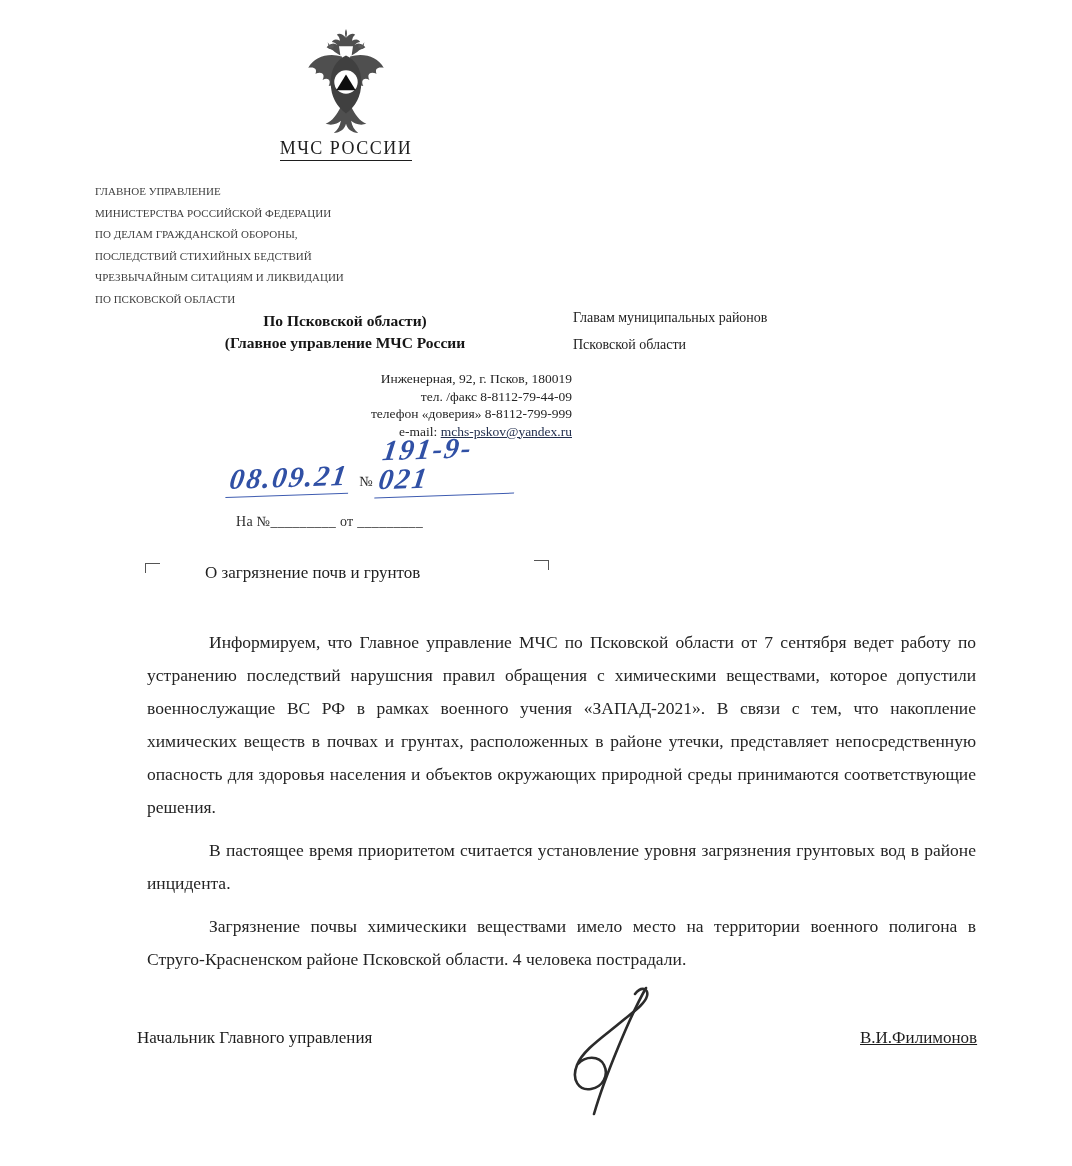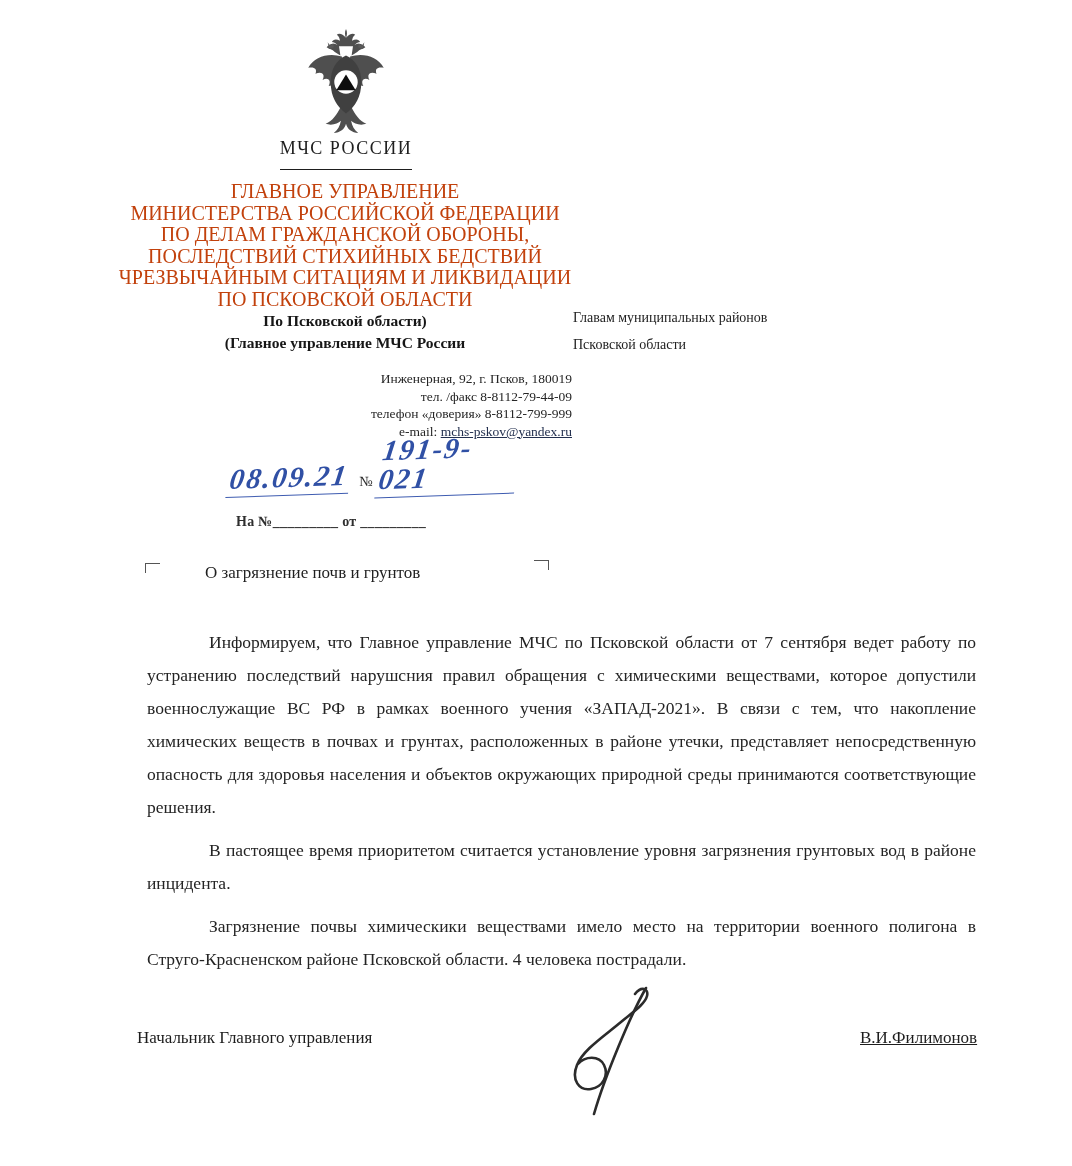--- a/index.html
+++ b/index.html
@@ -8,36 +8,36 @@
     background:#ffffff;color:#262626;
     font-family:"Liberation Serif", serif;
     overflow:hidden;
   }
   .abs{position:absolute;}
   
   .emblem{left:300px;top:28px;width:92px;height:106px;}
   
   .org-short{left:120px;top:138px;width:452px;text-align:center;
     font-size:18px;letter-spacing:1.5px;font-weight:400;color:#1e1e1e;}
-  .org-short span{border-bottom:1.5px solid #1e1e1e;padding-bottom:11px;}
-  .org-block{left:95px;top:181px;width:500px;text-align:center;
-    font-size:20px;line-height:21.5px;color:#c2410c;}
+  .org-short span{border-bottom:1.5px solid #1e1e1e;padding-bottom:2px;}
+  .org-block{left:95px;top:181px;width:500px;text-align:left;
+    font-size:11px;line-height:21.5px;color:#404040;}
   .org-paren{left:95px;top:310px;width:500px;text-align:center;
     font-size:15.5px;line-height:21.5px;font-weight:bold;color:#161616;}
   .addr-block{left:120px;top:370px;width:452px;text-align:right;
     font-size:13.5px;line-height:17.5px;color:#262626;}
   .addr-block .email-link{text-decoration:underline;color:#23304f;}
   
   .ref-row{left:228px;top:448px;width:290px;height:48px;display:flex;align-items:flex-end;}
   .hand{font-style:italic;font-weight:bold;color:#3050a5;
     font-size:29px;letter-spacing:2px;transform:skewX(-10deg) rotate(-2deg);
     line-height:1;}
   .hand-underline{border-bottom:1.5px solid #3d5bb0;padding:0 2px 3px 2px;}
   .num-sign{font-size:14px;color:#2a2a2a;margin:0 6px 6px 10px;}
-  .na-line{left:236px;top:514px;font-size:14px;color:#2e2e2e;letter-spacing:.3px;font-weight:bold;}
+  .na-line{left:236px;top:514px;font-size:14px;color:#2e2e2e;letter-spacing:.3px;}
   
   .addressee{left:573px;top:304px;width:420px;font-size:14px;line-height:27px;color:#222;}
   
   .corner{width:14px;height:9px;}
   .corner-left{left:145px;top:563px;border-top:1.5px solid #555;border-left:1.5px solid #555;}
   .corner-right{left:534px;top:560px;border-top:1.5px solid #555;border-right:1.5px solid #555;}
   .subject{left:205px;top:563px;width:420px;font-size:17px;color:#1f1f1f;}
   
   .body-text{left:137px;top:616px;width:849px;font-size:17.5px;line-height:33px;
     text-align:justify;color:#242424;}

